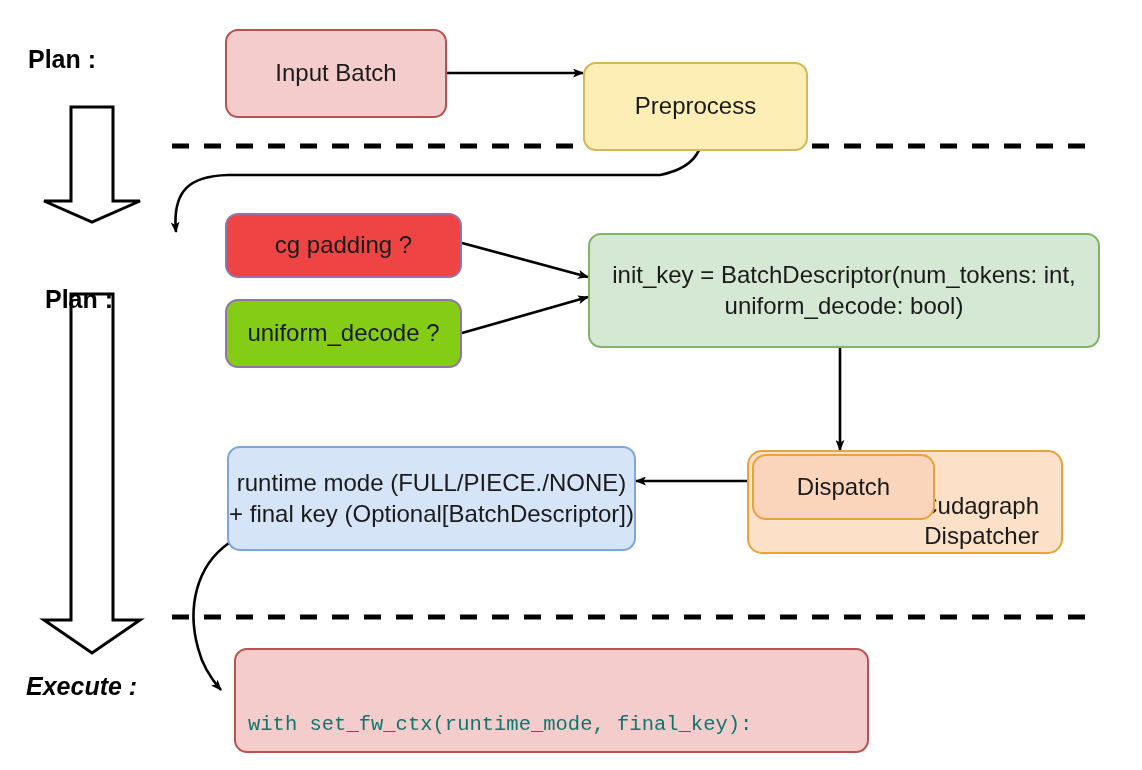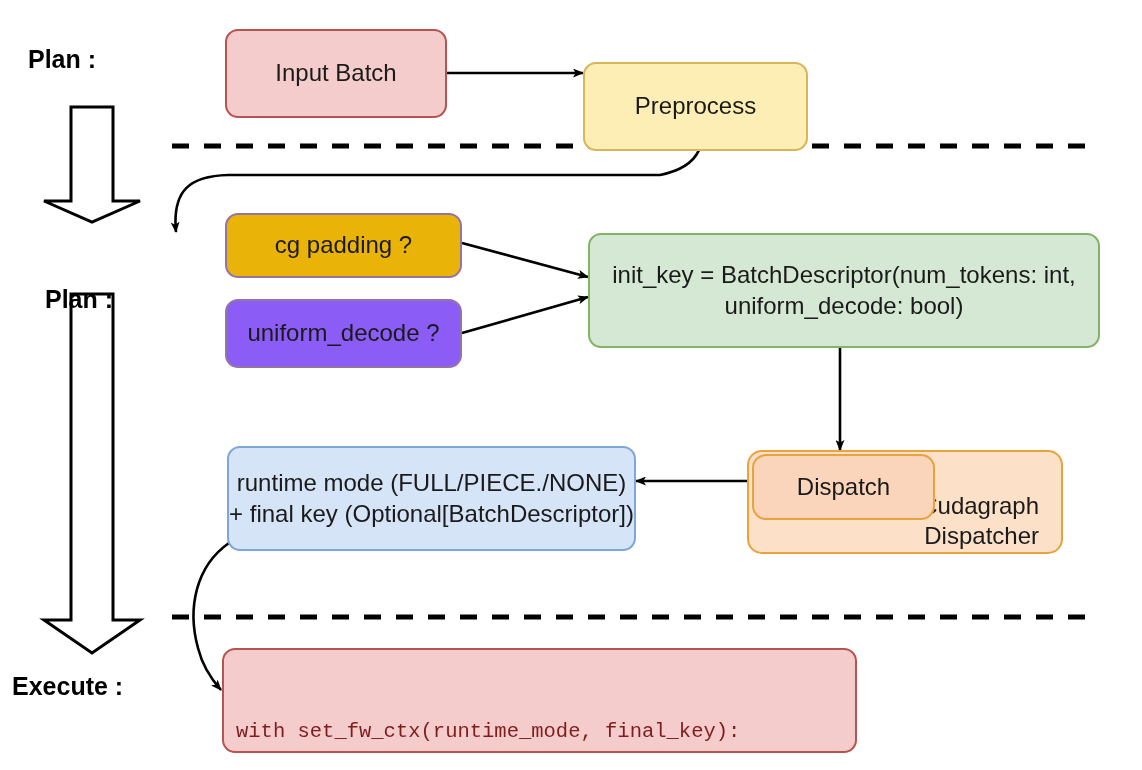--- a/index.html
+++ b/index.html
@@ -44,23 +44,24 @@
     line-height: 1.28;
     border-style: solid;
     border-width: 2px;
   }
   .node-code {
     display: block;
     font-family: "Liberation Mono", monospace;
     font-size: 20.5px;
     white-space: pre;
     line-height: 1.38;
-    color: #7f1d1d;
+    color: #0f766e;
     text-align: left;
-    padding: 11px 0 0 12px;
+    padding: 4px 0 0 12px;
+    margin-left: 12px;
   }
 </style>
 </head>
 <body>
 
 <div id="canvas">
 
   <svg id="svg-layer" viewBox="0 0 1142 770">
     <defs>
       <marker id="ah" markerWidth="11" markerHeight="9" refX="10" refY="4.5" orient="auto" markerUnits="userSpaceOnUse">
@@ -86,35 +87,35 @@
 
     <line x1="172" y1="617" x2="1098" y2="617" stroke="#000000" stroke-width="5" stroke-dasharray="17 15" stroke-linecap="butt"></line>
 
     <polygon points="71,107 113,107 113,201 140,201 92,222 44,201 71,201" fill="#ffffff" stroke="#000000" stroke-width="3"></polygon>
 
     <polygon points="71,294 113,294 113,620 140,620 92,653 44,620 71,620" fill="#ffffff" stroke="#000000" stroke-width="3"></polygon>
   </svg>
 
   <div class="stage-label" style="left:28px; top:45px;">Plan :</div>
   <div class="stage-label" style="left:45px; top:237px;margin-top:48px;">Plan :</div>
-  <div class="stage-label" style="left:12px; top:672px;">Execute :</div>
+  <div class="stage-label" style="left:26px; top:672px;font-style:italic;">Execute :</div>
 
   <div class="node" style="left:225px; top:29px; width:222px; height:89px; background:#f5cccc; border-color:#b85450; border-radius:13px;">
     <span>Input Batch</span>
   </div>
 
   <div class="node" style="left:583px; top:29px; width:225px; height:89px; background:#fdeeb5; border-color:#d6b656; border-radius:13px;margin-top:33px;">
     <span>Preprocess</span>
   </div>
 
-  <div class="node" style="left:225px; top:213px; width:237px; height:65px; background:#eab308; border-color:#9673a6; border-radius:13px;">
+  <div class="node" style="left:225px; top:213px; width:237px; height:65px; background:#ef4444; border-color:#9673a6; border-radius:13px;">
     <span>cg padding ?</span>
   </div>
 
-  <div class="node" style="left:225px; top:299px; width:237px; height:69px; background:#8b5cf6; border-color:#9673a6; border-radius:13px;">
+  <div class="node" style="left:225px; top:299px; width:237px; height:69px; background:#84cc16; border-color:#9673a6; border-radius:13px;">
     <span>uniform_decode ?</span>
   </div>
 
   <div class="node" style="left:588px; top:233px; width:512px; height:115px; background:#d5e8d4; border-color:#82b366; border-radius:13px; flex-direction:column;">
     <span>init_key = BatchDescriptor(num_tokens: int,</span>
     <span>uniform_decode: bool)</span>
   </div>
 
   <div class="node" style="left:747px; top:450px; width:316px; height:104px; background:#fce0c8; border-color:#e8a33d; border-radius:15px; justify-content:flex-end; padding-right:22px; flex-direction:column; align-items:flex-end;text-align:center;">
     <span>Cudagraph</span>

